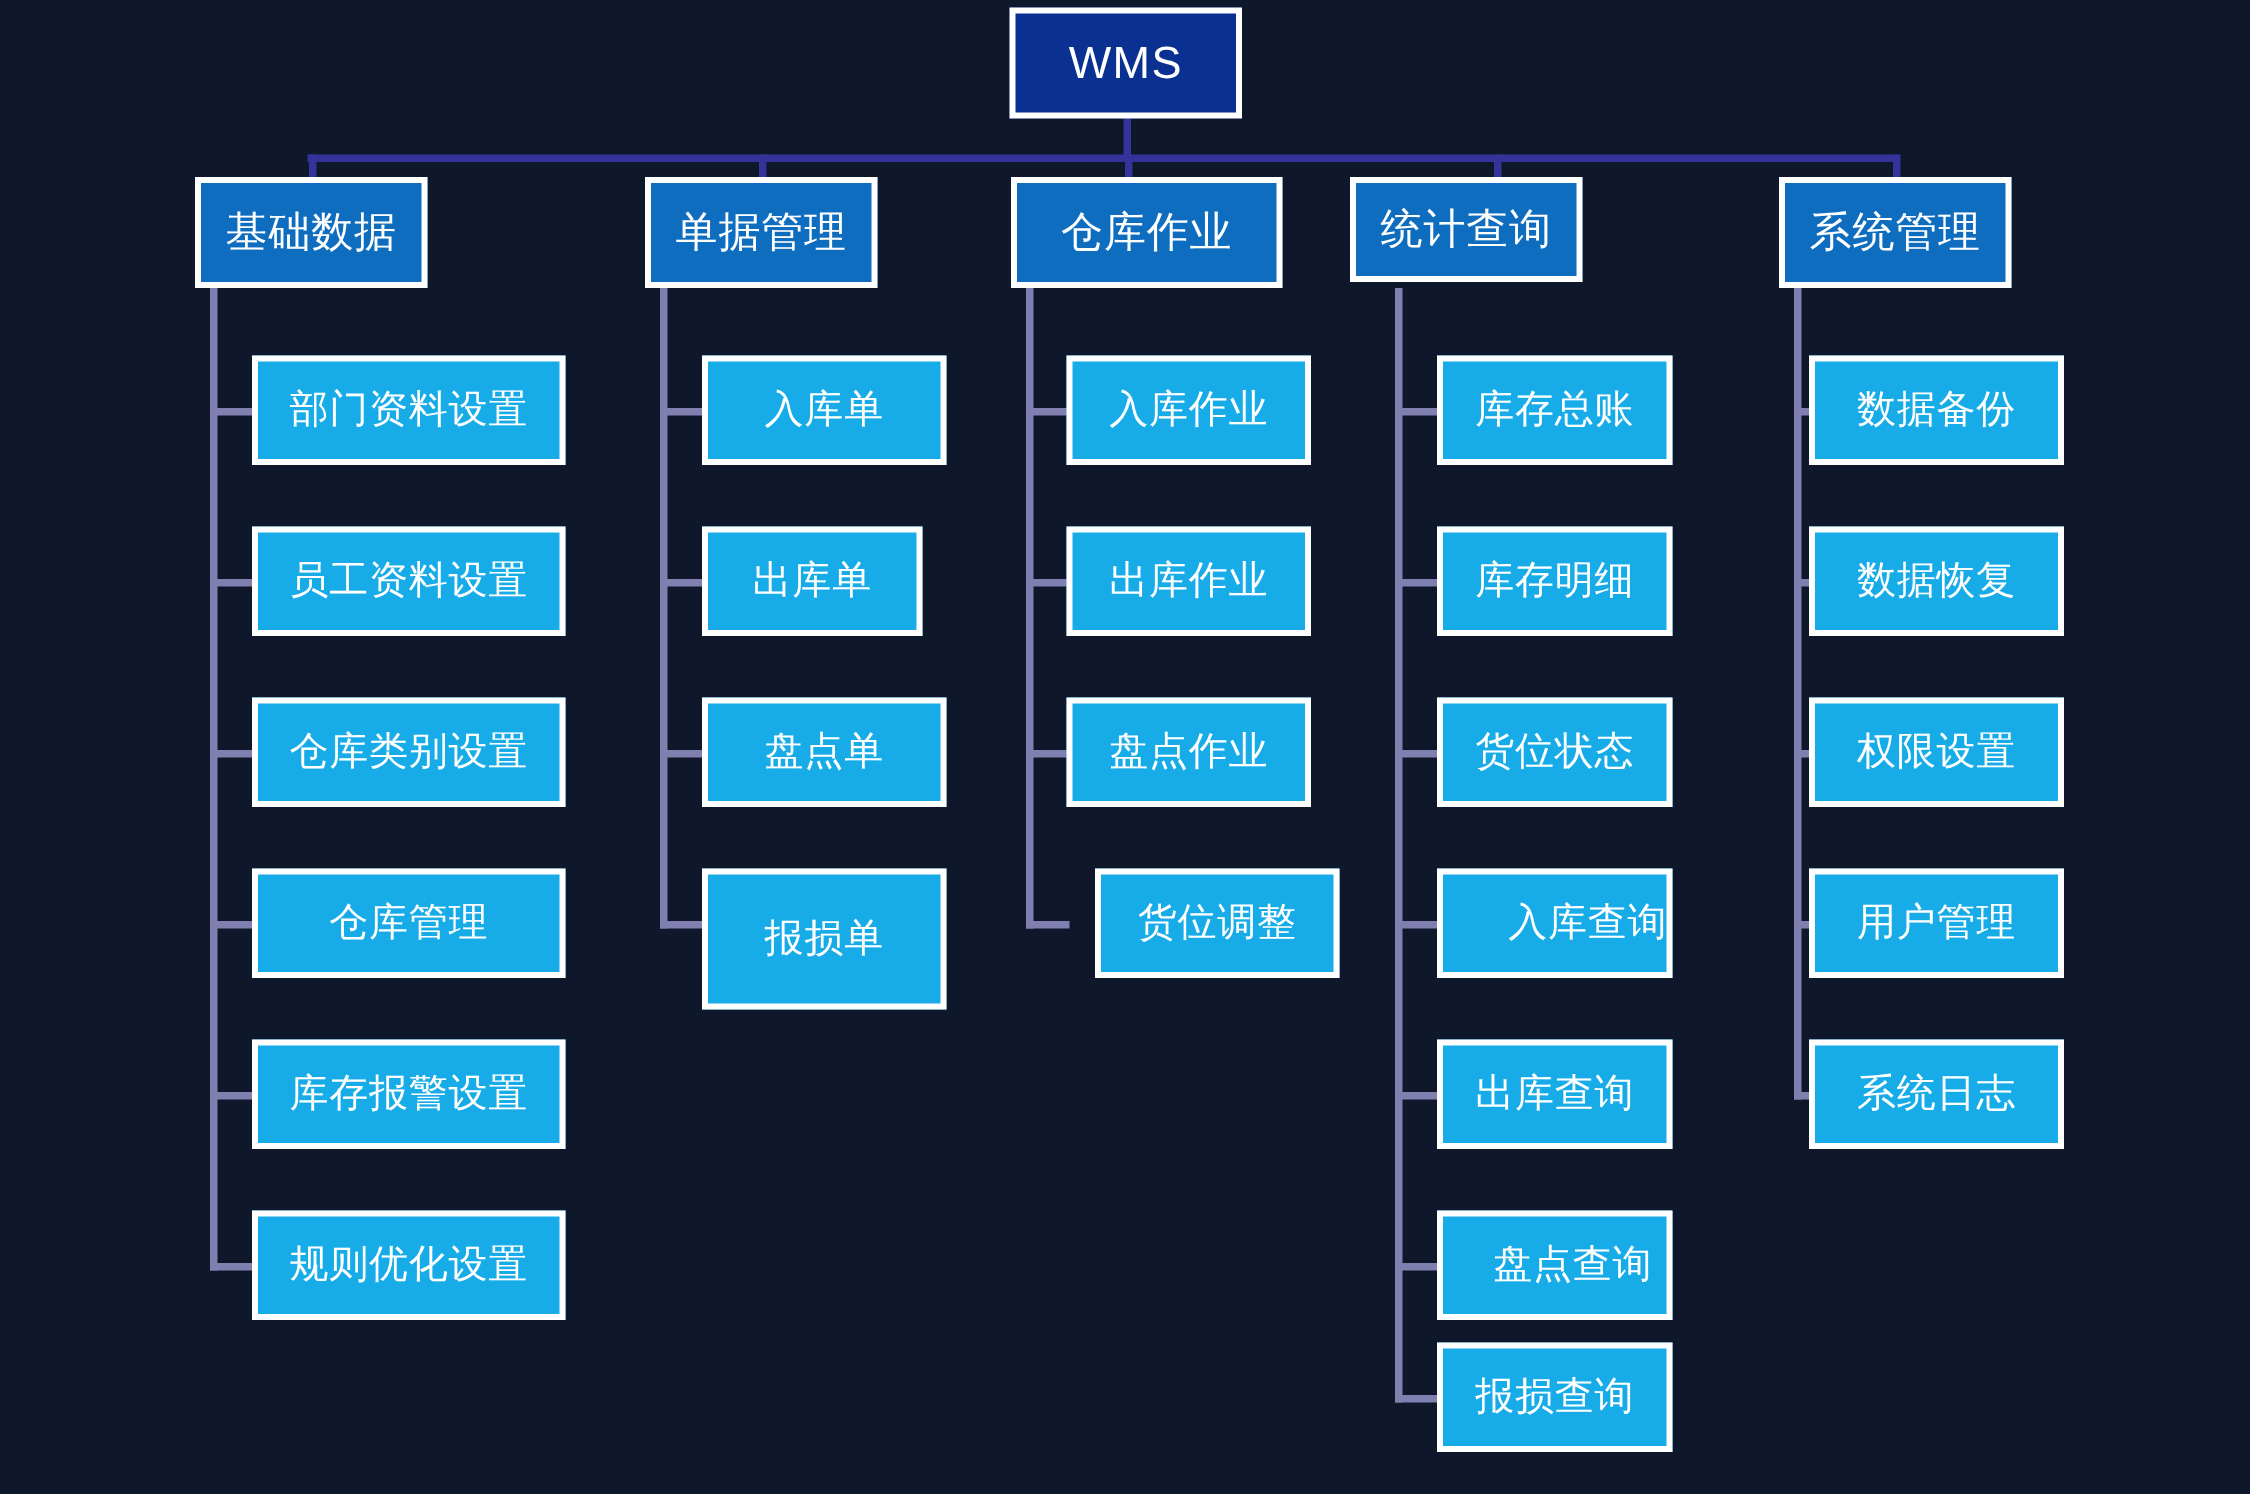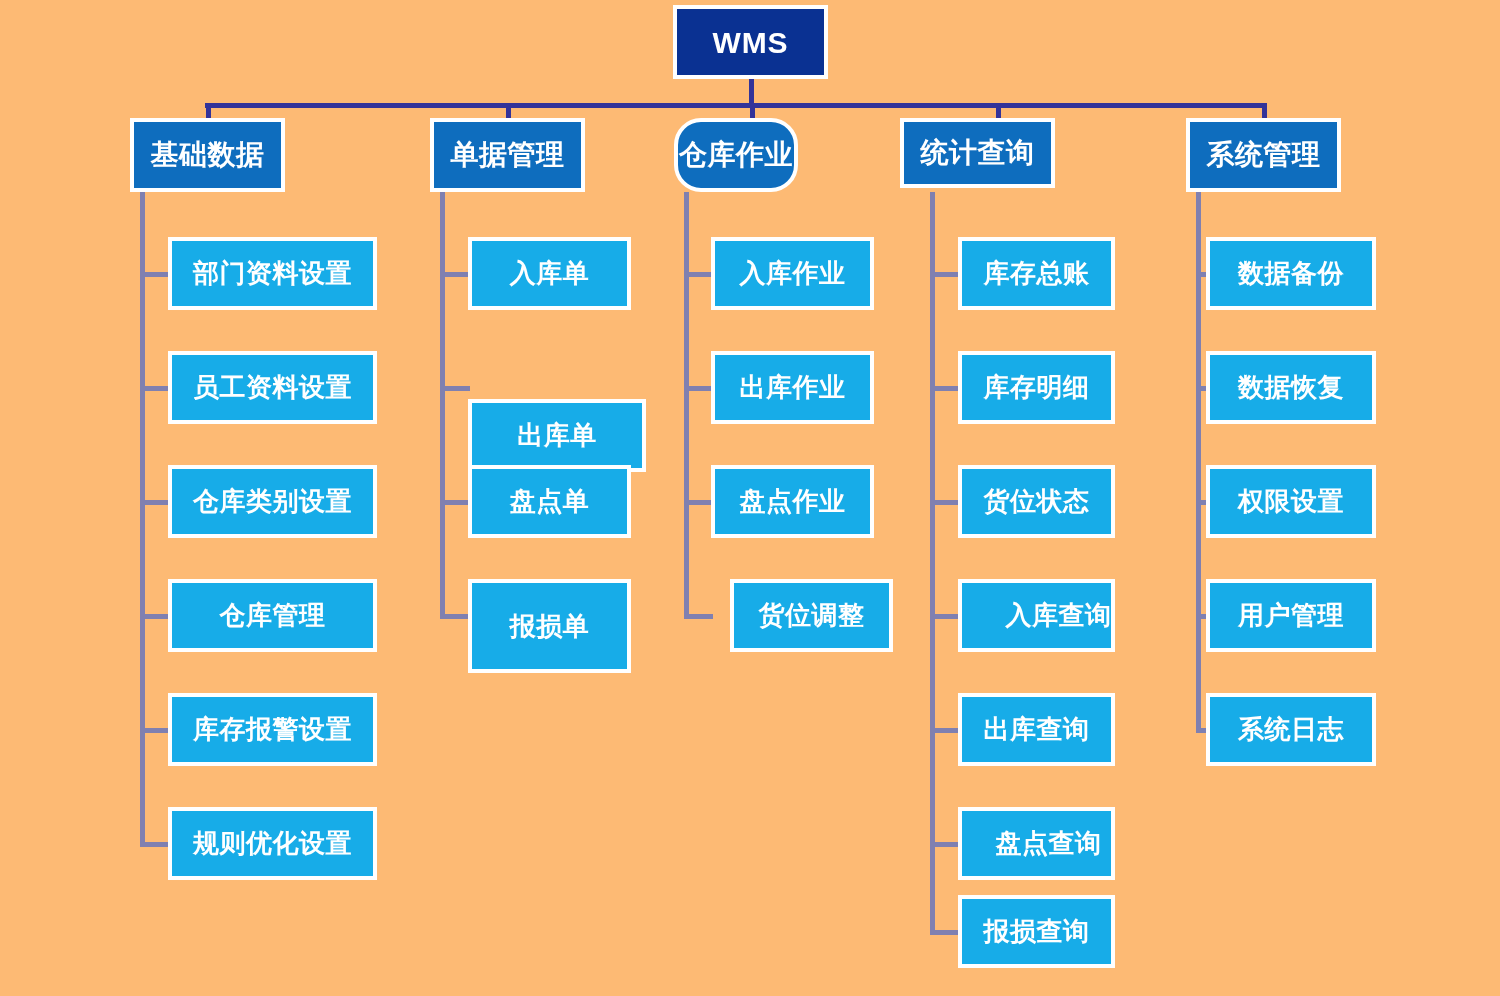--- a/index.html
+++ b/index.html
@@ -8,23 +8,22 @@
     padding: 0;
     background: #000000;
   }
   body {
     font-family: "Liberation Sans", "DejaVu Sans", sans-serif;
   }
   #canvas {
     position: relative;
     width: 1500px;
     height: 996px;
-    background: #fdba74;
+    background: #0f172a;
     overflow: hidden;
-    font-weight: bold;
   }
 
   
   .node {
     position: absolute;
     box-sizing: border-box;
     display: flex;
     align-items: center;
     justify-content: center;
     color: #ffffff;
@@ -85,27 +84,27 @@
     <div class="conn branch" style="left: 140px; top: 728px; width: 30px; height: 5px;"></div>
     <div class="node leaf" style="left: 168px; top: 693px; width: 209px; height: 73px;">库存报警设置</div>
     <div class="conn branch" style="left: 140px; top: 842px; width: 30px; height: 5px;"></div>
     <div class="node leaf" style="left: 168px; top: 807px; width: 209px; height: 73px;">规则优化设置</div>
     <div class="conn top" style="left: 506px; top: 103px; width: 5px; height: 15px;"></div>
     <div class="node cat" style="left: 430px; top: 118px; width: 155px; height: 74px;">单据管理</div>
     <div class="conn branch" style="left: 440px; top: 192px; width: 5px; height: 426.5px;"></div>
     <div class="conn branch" style="left: 440px; top: 272px; width: 30px; height: 5px;"></div>
     <div class="node leaf" style="left: 468px; top: 237px; width: 163px; height: 73px;">入库单</div>
     <div class="conn branch" style="left: 440px; top: 386px; width: 30px; height: 5px;"></div>
-    <div class="node leaf" style="left: 468px; top: 351px; width: 178px; height: 73px; margin-top: 48px;">出库单</div>
+    <div class="node leaf" style="left: 468px; top: 351px; width: 147px; height: 73px;">出库单</div>
     <div class="conn branch" style="left: 440px; top: 500px; width: 30px; height: 5px;"></div>
     <div class="node leaf" style="left: 468px; top: 465px; width: 163px; height: 73px;">盘点单</div>
     <div class="conn branch" style="left: 440px; top: 614px; width: 30px; height: 5px;"></div>
     <div class="node leaf" style="left: 468px; top: 579px; width: 163px; height: 94px;">报损单</div>
     <div class="conn top" style="left: 750px; top: 103px; width: 5px; height: 15px;"></div>
-    <div class="node cat" style="left: 674px; top: 118px; width: 124px; height: 74px; border-radius: 27px;">仓库作业</div>
+    <div class="node cat" style="left: 674px; top: 118px; width: 181px; height: 74px;">仓库作业</div>
     <div class="conn branch" style="left: 684px; top: 192px; width: 5px; height: 426.5px;"></div>
     <div class="conn branch" style="left: 684px; top: 272px; width: 29px; height: 5px;"></div>
     <div class="node leaf" style="left: 711px; top: 237px; width: 163px; height: 73px;">入库作业</div>
     <div class="conn branch" style="left: 684px; top: 386px; width: 29px; height: 5px;"></div>
     <div class="node leaf" style="left: 711px; top: 351px; width: 163px; height: 73px;">出库作业</div>
     <div class="conn branch" style="left: 684px; top: 500px; width: 29px; height: 5px;"></div>
     <div class="node leaf" style="left: 711px; top: 465px; width: 163px; height: 73px;">盘点作业</div>
     <div class="conn branch" style="left: 684px; top: 614px; width: 29px; height: 5px;"></div>
     <div class="node leaf" style="left: 730px; top: 579px; width: 163px; height: 73px;">货位调整</div>
     <div class="conn top" style="left: 996px; top: 103px; width: 5px; height: 15px;"></div>

